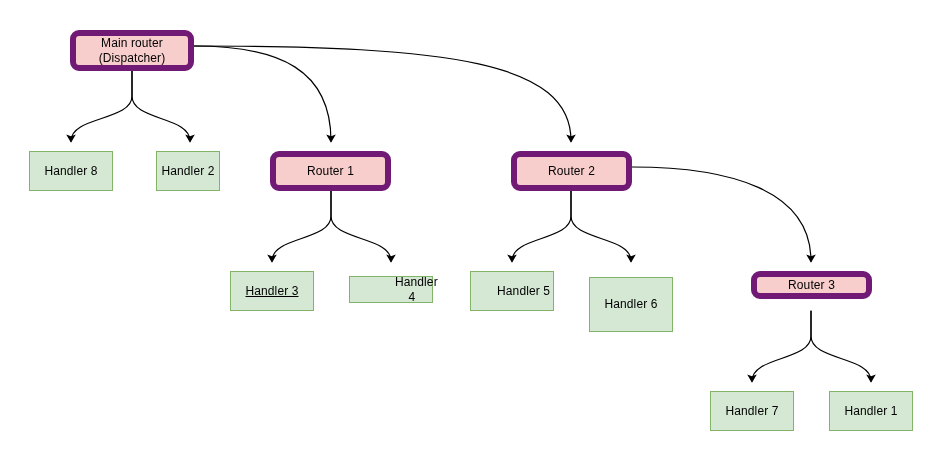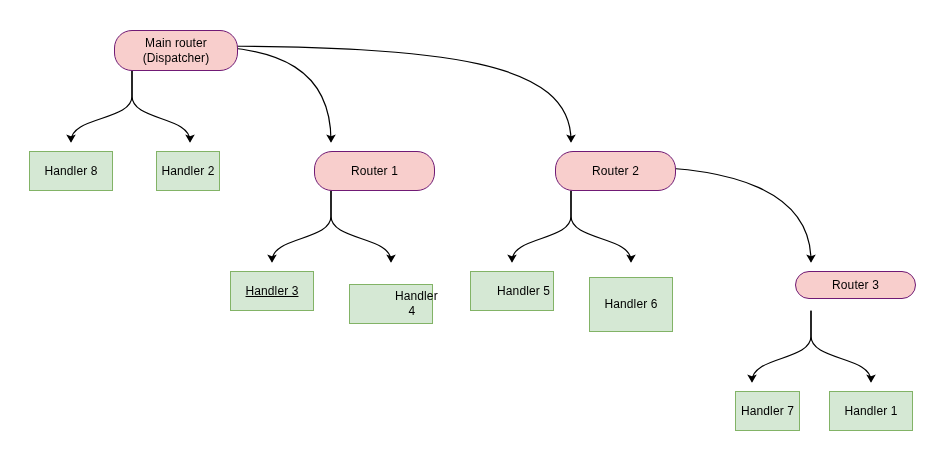--- a/index.html
+++ b/index.html
@@ -33,23 +33,22 @@
     justify-content: center;
     text-align: center;
     font-size: 12px;
     line-height: 15px;
     color: #000000;
     white-space: pre-line;
     letter-spacing: 0.1px;
   }
   .node.router {
     background: #f8cecc;
-    border: 1px solid #701a75;
-    border-radius: 18px;
-    margin-left: 44px;
+    border: 6px solid #701a75;
+    border-radius: 9px;
   }
   .node.handler {
     background: #d5e8d4;
     border: 1px solid #82b366;
     border-radius: 0;
   }
   .node-label {
     display: block;
     width: 100%;
     padding: 0 3px;
@@ -83,21 +82,21 @@
   </svg>
 
   <div id="nodes">
       <div class="node router" style="left: 70px; top: 30px; width: 124px; height: 41px;"><span class="node-label">Main router
 (Dispatcher)</span></div>
       <div class="node handler" style="left: 29px; top: 151px; width: 84px; height: 40px;"><span class="node-label">Handler 8</span></div>
       <div class="node handler" style="left: 156px; top: 151px; width: 64px; height: 40px;"><span class="node-label">Handler 2</span></div>
       <div class="node router" style="left: 270px; top: 151px; width: 121px; height: 40px;"><span class="node-label">Router 1</span></div>
       <div class="node router" style="left: 511px; top: 151px; width: 121px; height: 40px; justify-content: flex-end;"><span class="node-label">Router 2</span></div>
       <div class="node handler" style="left: 230px; top: 271px; width: 84px; height: 40px; text-decoration: underline;"><span class="node-label">Handler 3</span></div>
-      <div class="node handler" style="left: 349px; top: 284px; width: 84px; height: 40px; padding-left: 42px;"><span class="node-label">Handler 4</span></div>
+      <div class="node handler" style="left: 349px; top: 276px; width: 84px; height: 27px; padding-left: 42px;"><span class="node-label">Handler 4</span></div>
       <div class="node handler" style="left: 470px; top: 271px; width: 84px; height: 40px; text-align: right;"><span class="node-label">Handler 5</span></div>
       <div class="node handler" style="left: 589px; top: 277px; width: 84px; height: 55px; align-items: center;"><span class="node-label">Handler 6</span></div>
       <div class="node router" style="left: 751px; top: 271px; width: 121px; height: 28px;"><span class="node-label">Router 3</span></div>
-      <div class="node handler" style="left: 710px; top: 391px; width: 65px; height: 40px; margin-left: 25px;"><span class="node-label">Handler 7</span></div>
+      <div class="node handler" style="left: 710px; top: 391px; width: 84px; height: 40px;"><span class="node-label">Handler 7</span></div>
       <div class="node handler" style="left: 829px; top: 391px; width: 84px; height: 40px;"><span class="node-label">Handler 1</span></div>
     </div>
 
 </div>
 
 </body></html>

